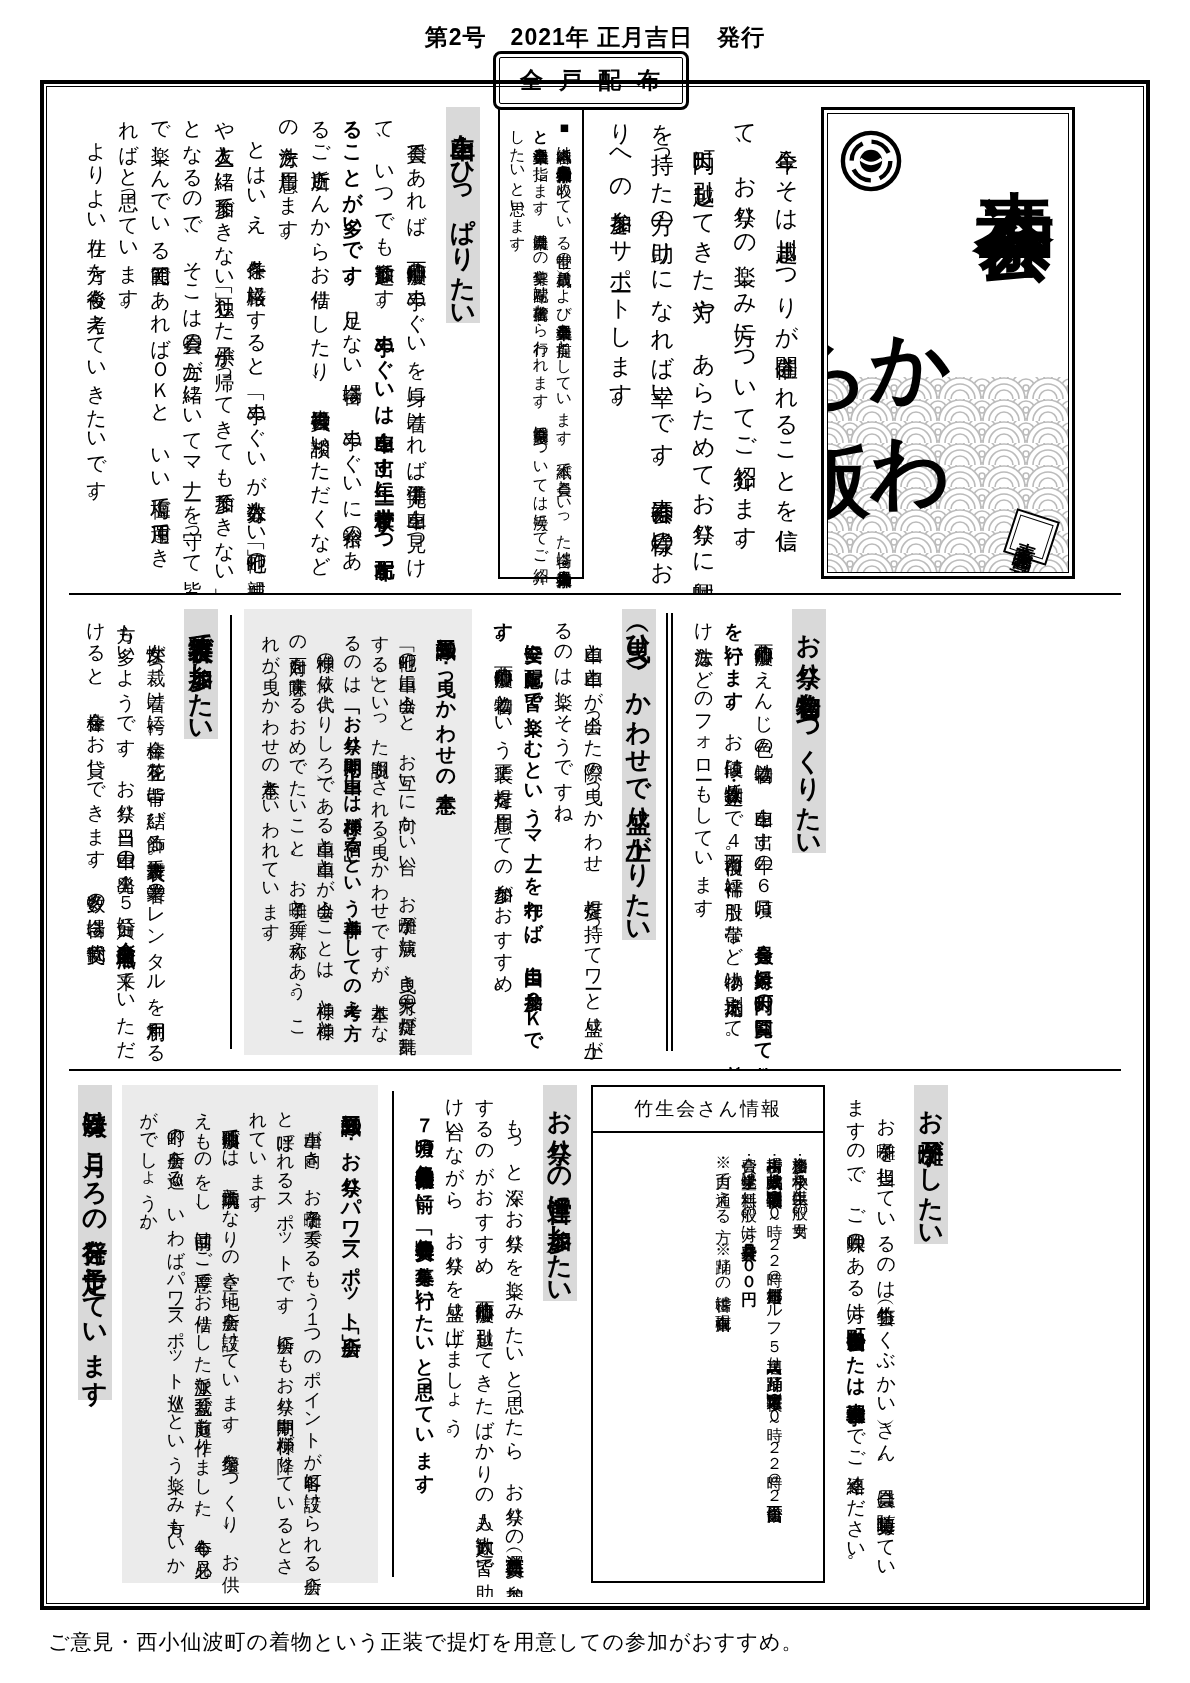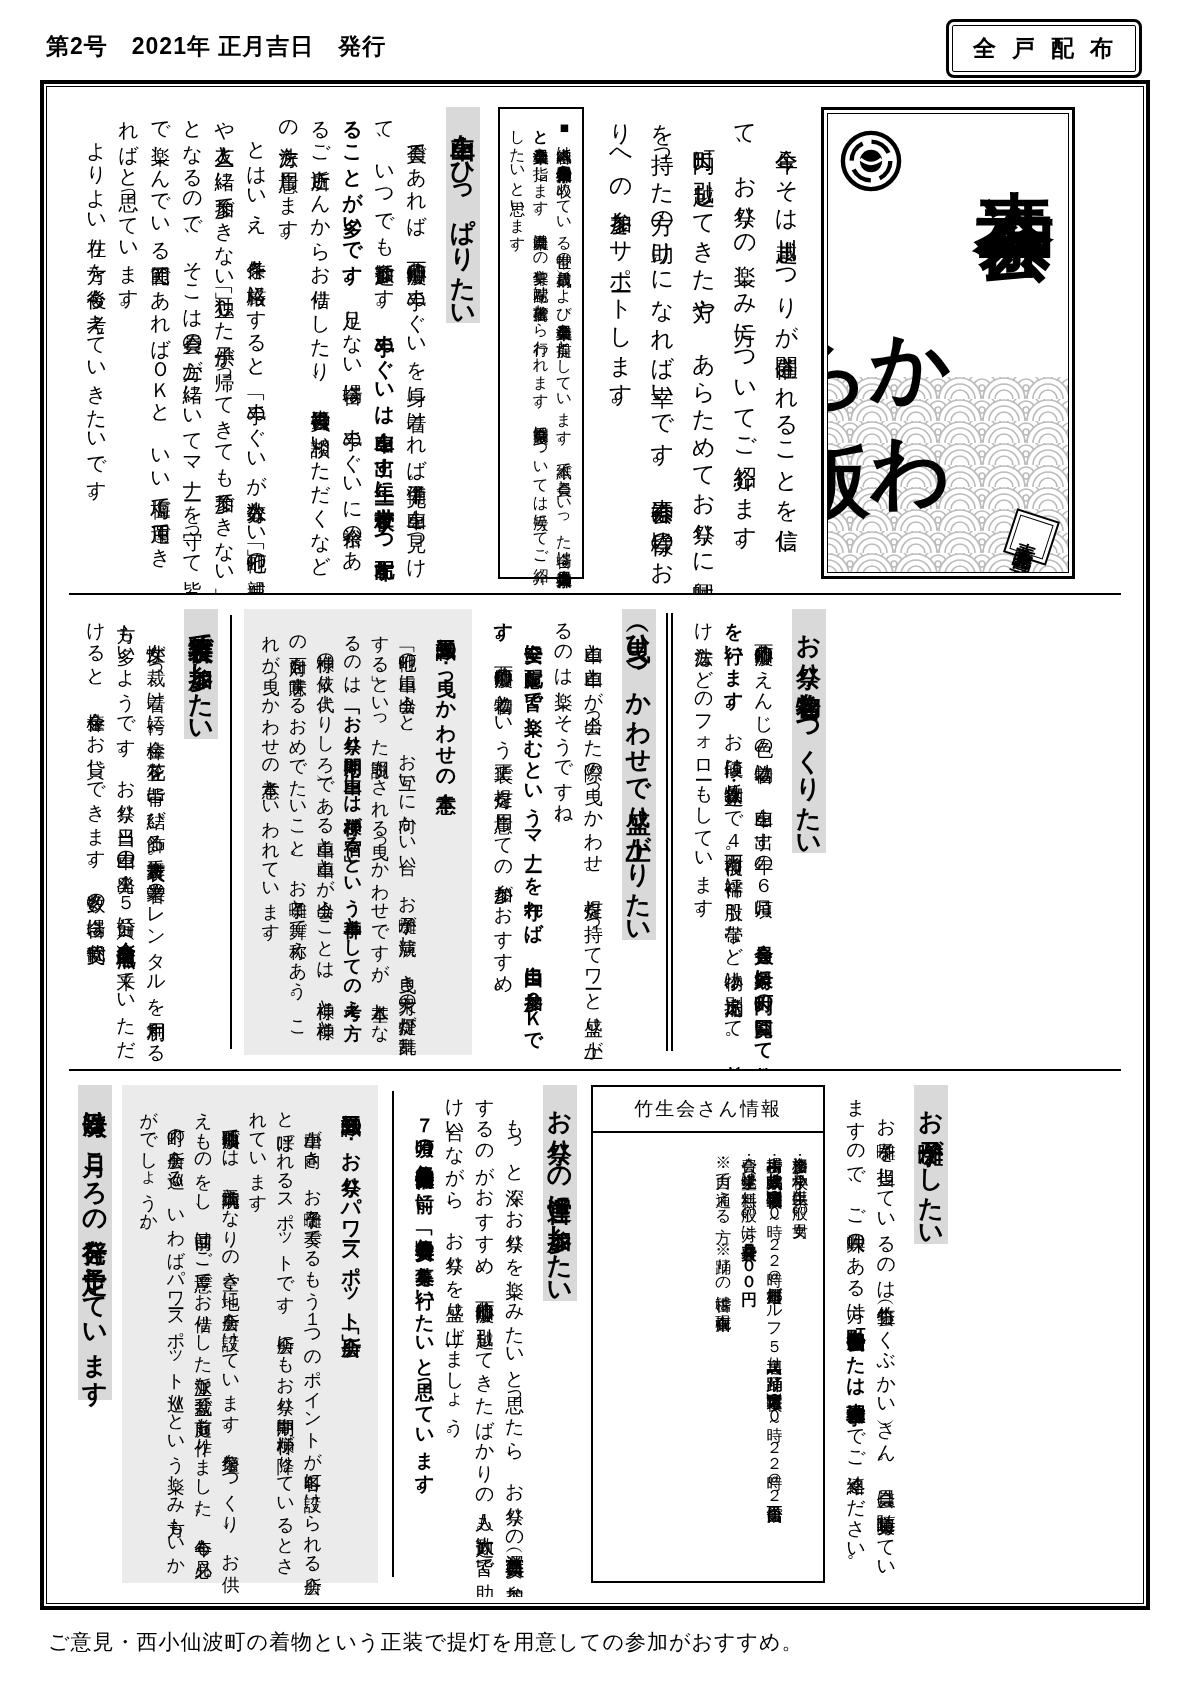--- a/index.html
+++ b/index.html
@@ -1,19 +1,19 @@
 <!DOCTYPE html>
 <html><head>
 <meta charset="utf-8">
 <style>
   html,body{margin:0;padding:0;background:#888;}
   .page{width:1190px;height:1683px;background:#fff;position:relative;overflow:hidden;
         font-family:"Liberation Sans",sans-serif;color:#000;}
   
-  .tophdr{display:flex;justify-content:space-between;align-items:center;margin:22px 46px 10px 46px;height:48px;}
+  .tophdr{display:flex;justify-content:space-between;align-items:center;margin:22px 46px 10px 46px;height:48px;flex-direction:column;}
   .issue{font-weight:bold;font-size:23px;letter-spacing:1px;}
   .badge{border:1px solid #000;outline:3px solid #000;outline-offset:3px;border-radius:2px;
          padding:7px 6px 7px 20px;font-size:23px;font-weight:bold;letter-spacing:16px;margin:4px 8px 0 0;text-align:right;}
   
   .frame{margin:0 40px;border:4px solid #000;}
   .frame-in{border:1px solid #000;margin:2px;padding:6px 8px;}
   .banddiv{border-top:2px solid #000;margin:0 14px;}
   
   .band{writing-mode:vertical-rl;text-orientation:mixed;position:relative;
         box-sizing:border-box;padding:14px 10px;overflow:hidden;}

